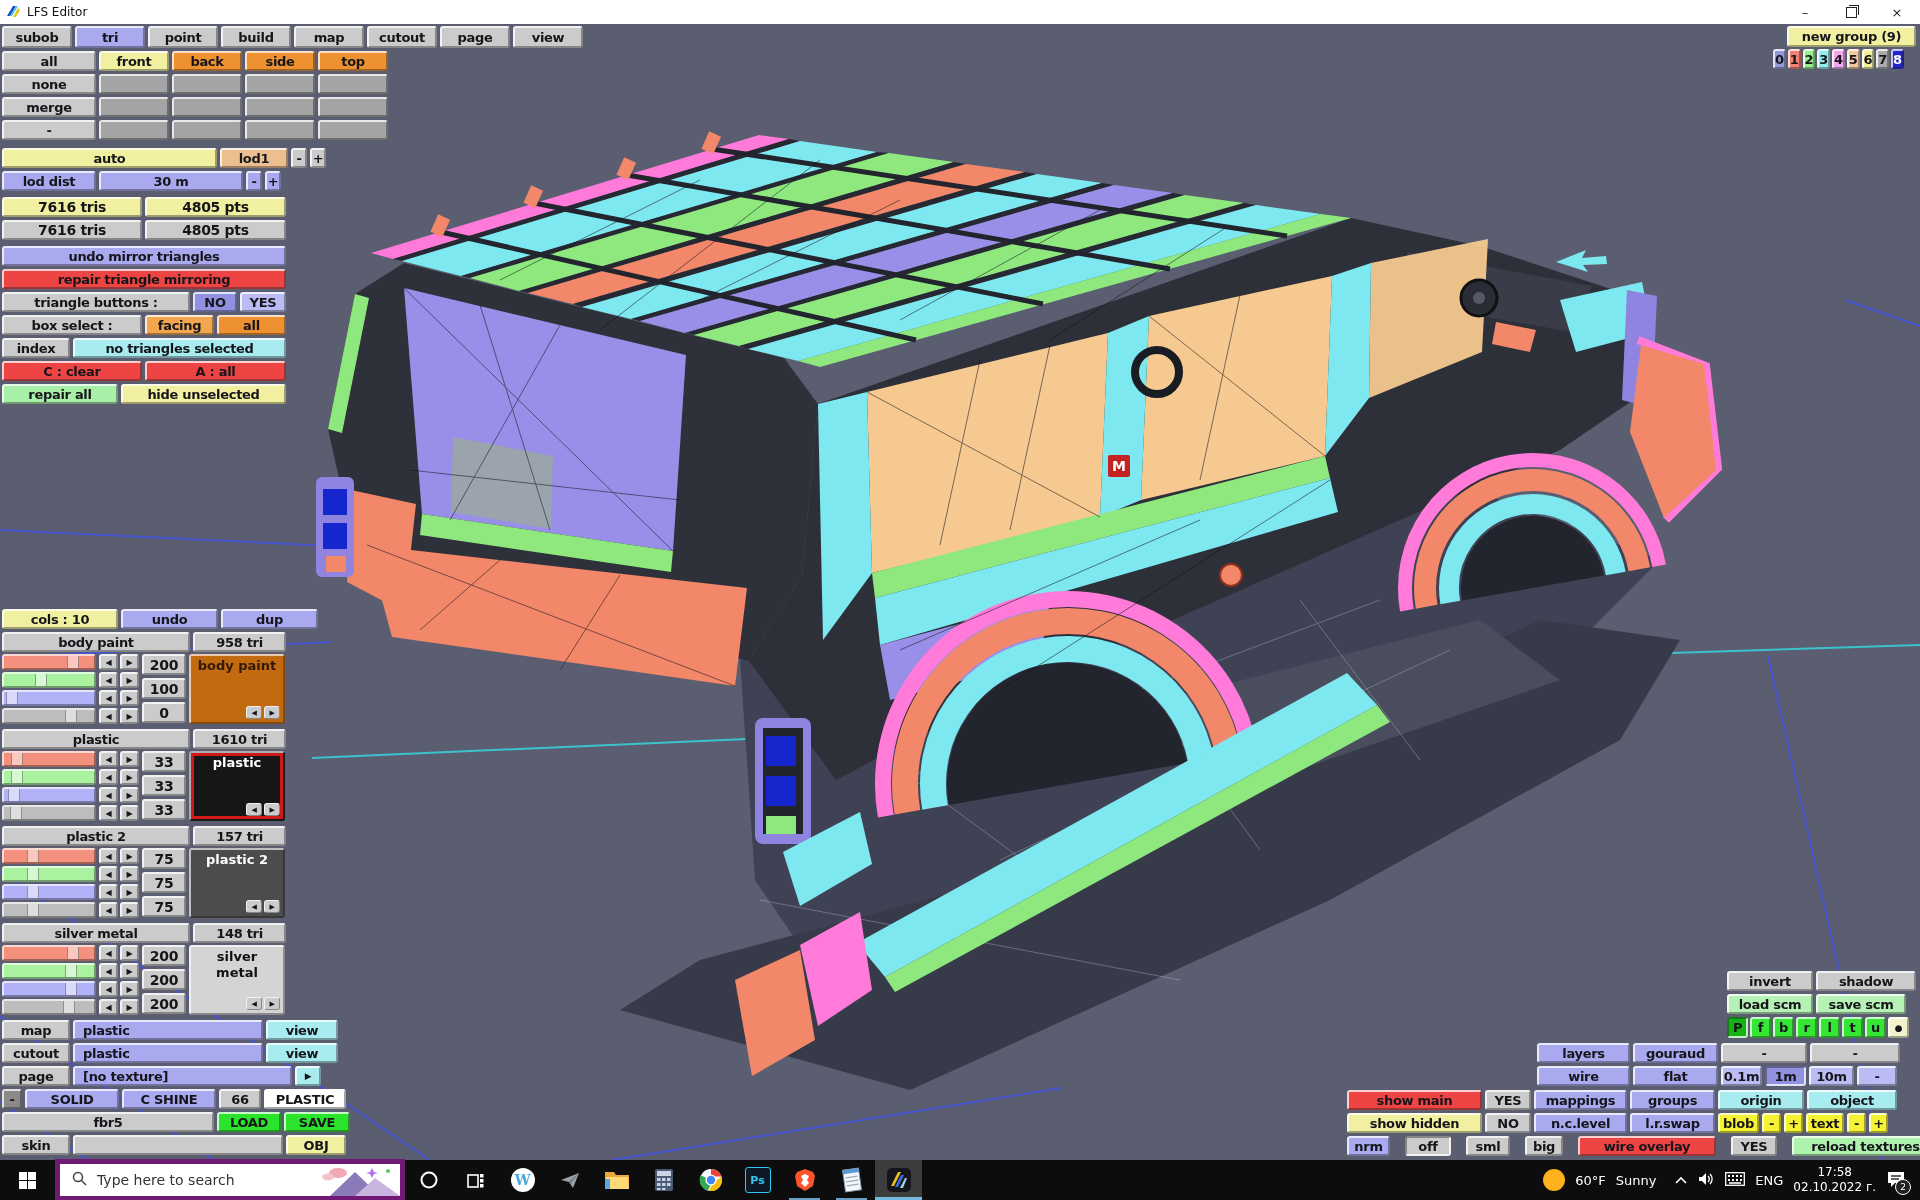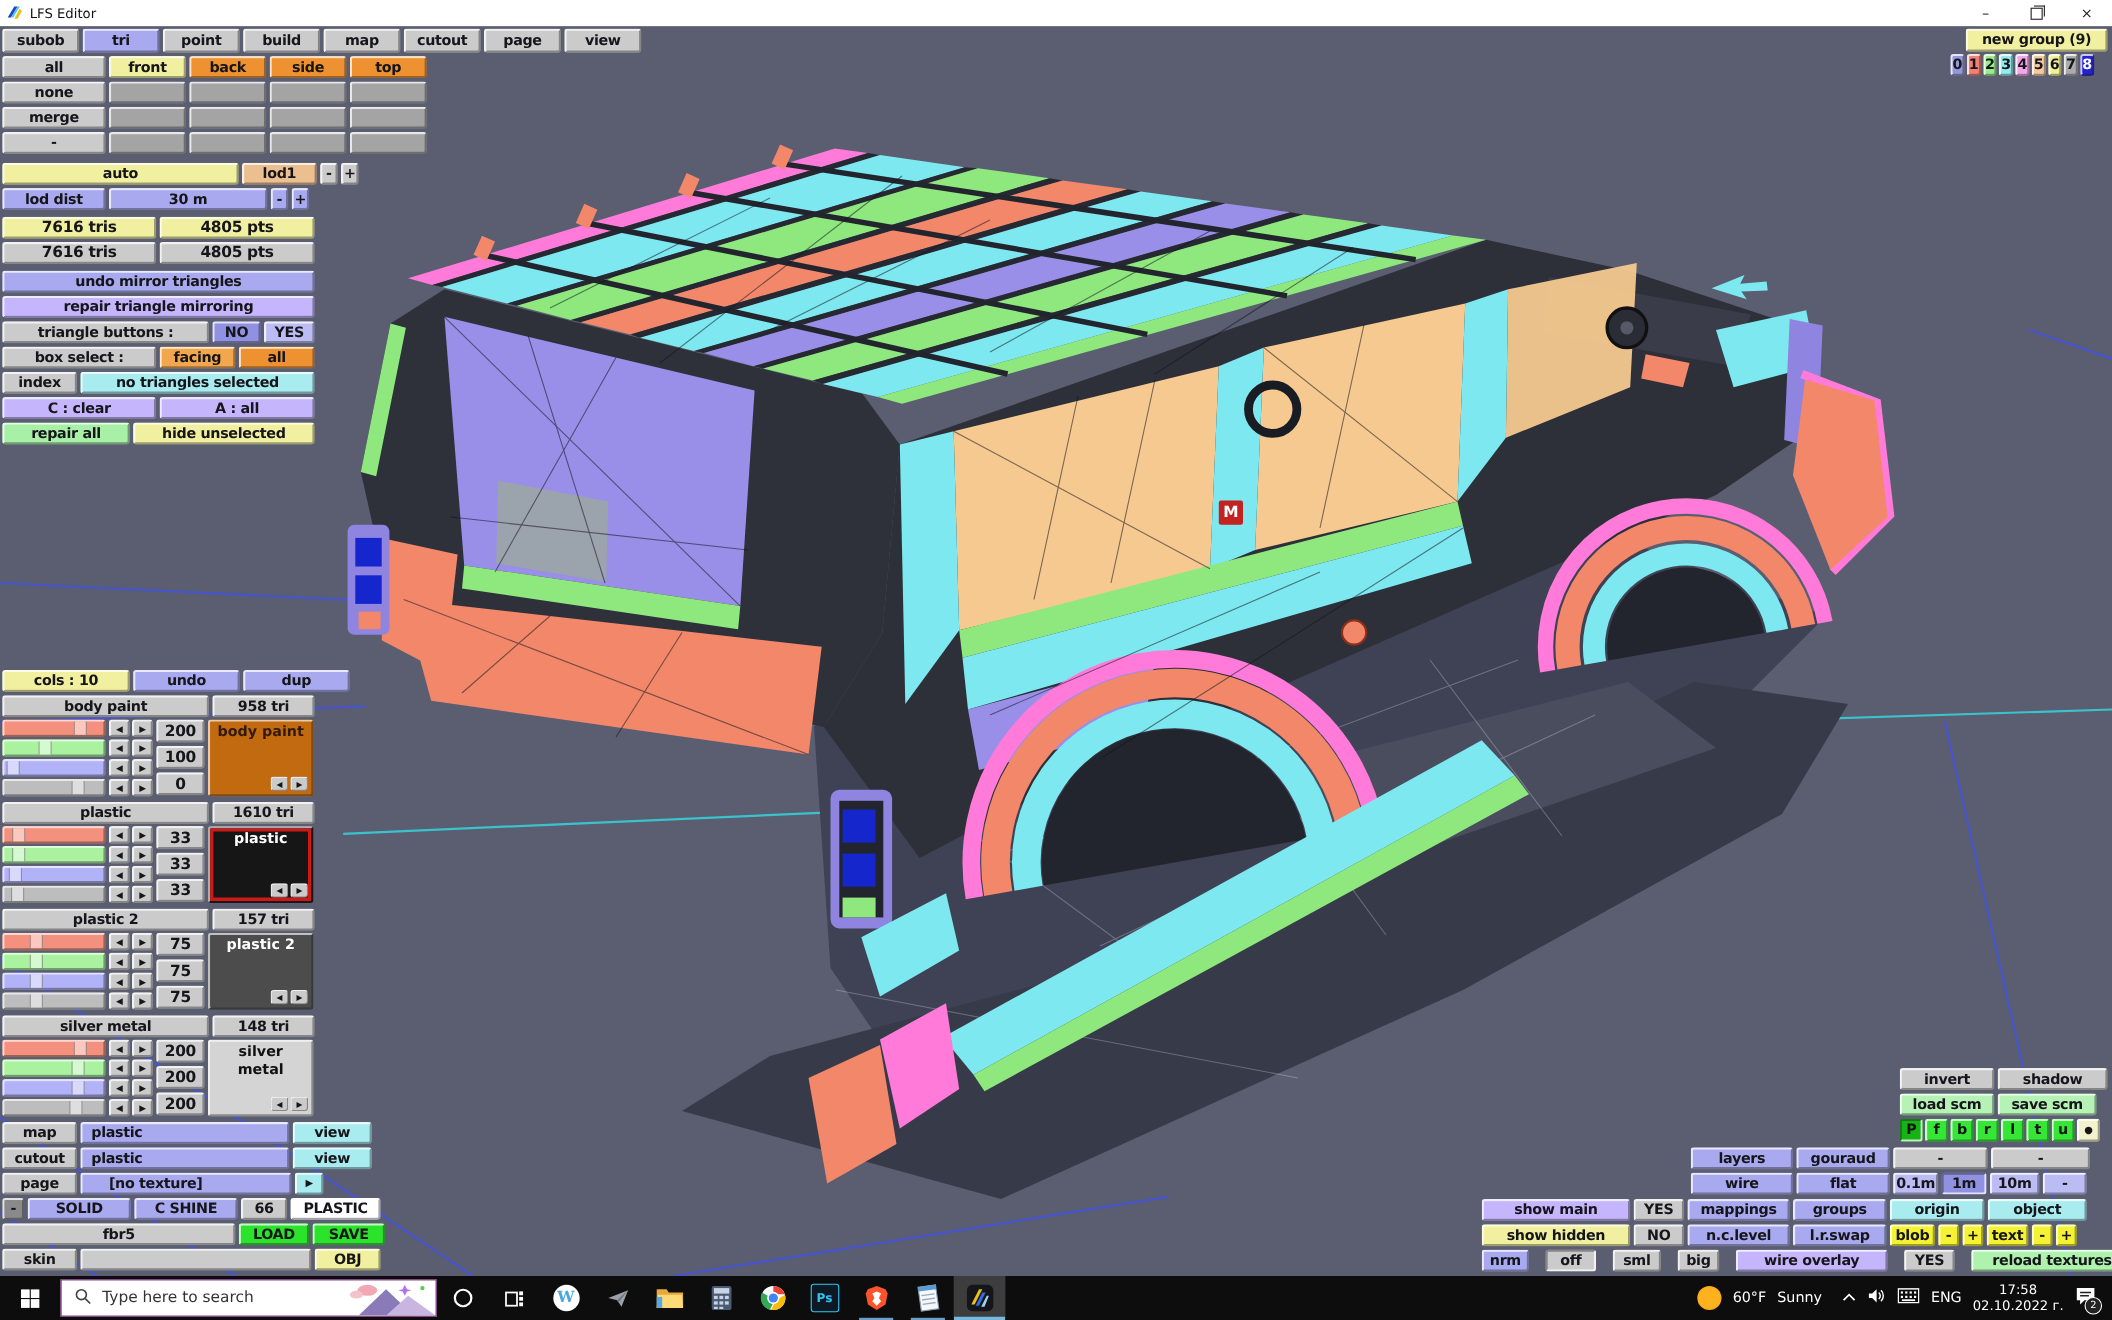--- a/index.html
+++ b/index.html
@@ -19,21 +19,21 @@
     color:#fff;font:bold 14px "DejaVu Sans",sans-serif;display:flex;align-items:center;justify-content:center;border-radius:2px}
   
   .b{box-sizing:border-box;display:flex;align-items:center;justify-content:center;
      font:bold 13px "DejaVu Sans",sans-serif;color:#15151a;letter-spacing:-0.3px;
      height:20px;border-radius:3px;border:2px solid;
      border-color:rgba(255,255,255,.75) rgba(30,30,30,.4) rgba(30,30,30,.4) rgba(255,255,255,.75);}
   .pressed{border-color:rgba(30,30,30,.4) rgba(255,255,255,.75) rgba(255,255,255,.75) rgba(30,30,30,.4)}
   .r{display:flex;gap:3px;margin-bottom:3px}
   .cg{background:#cbcbcb}.cdg{background:#a4a4a4}.cdg2{background:#8a8a8a}
   .cp{background:#a9a9ef}.cpd{background:#9191e2}.cpl{background:#bcbcf4}
-  .cy{background:#f1f0a0}.cpe{background:#c4b5fd}.co1{background:#f2a64e}.co2{background:#ee9130}
+  .cy{background:#f1f0a0}.cpe{background:#ef4444}.co1{background:#f2a64e}.co2{background:#ee9130}
   .cc{background:#a8ecf0}.cgr{background:#a8efa8}.cgb{background:#2ce32c}.ctn{background:#ecbf90}
   .cw{background:#ffffff}.cyb{background:#f4f232}.cgl{background:#b6f2b6}
   .cfg{background:#35e635}.cfp{background:#16b316}.cdot{background:#f2f2cc}.cgr2{background:#aef2ae}
   
   #p-topleft{position:absolute;left:2px;top:26px}
   #p-newgroup{position:absolute;right:3px;top:26px;width:144px}
   #p-materials{position:absolute;left:2px;top:609px}
   #p-bottomright{position:absolute;left:1347px;top:971px;width:565px;height:188px}
   #p-bottomright .ar{position:absolute;display:flex}
   
@@ -50,21 +50,21 @@
   .valcol{display:flex;flex-direction:column;gap:3px;width:44px}
   .valcol .b{height:21px;font-size:14px}
   .prev{position:relative;box-sizing:border-box;width:96px;height:70px;border-radius:3px;
     border:2px solid;border-color:rgba(255,255,255,.65) rgba(30,30,30,.4) rgba(30,30,30,.4) rgba(255,255,255,.65);
     font:bold 13px "DejaVu Sans",sans-serif;display:flex;justify-content:center;padding:2px 6px 0 6px;text-align:center;line-height:1.25}
   .prevnav{position:absolute;right:3px;bottom:3px;display:flex;gap:2px}
   .mini{width:16px;height:13px;font-size:7px;border-width:1px}
   
   .taskbar{position:absolute;left:0;bottom:0;width:1920px;height:40px;background:#0d0d0d;display:flex;align-items:center}
   .startbtn{width:55px;height:40px;display:flex;align-items:center;justify-content:center}
-  .searchbox{width:340px;height:32px;background:#ffffff;border:1px solid #701a75;display:flex;align-items:center;
+  .searchbox{width:340px;height:32px;background:#ffffff;border:5px solid #701a75;display:flex;align-items:center;
     font-size:14px;color:#333;position:relative;overflow:hidden}
   .searchbox .mag{margin:0 10px 0 12px}
   .ticon{width:47px;height:40px;display:flex;align-items:center;justify-content:center;position:relative}
   .active-app{background:#3d3d3d;box-shadow:inset 0 -3px 0 #76b9e0}
   .app-underline{position:absolute;bottom:0;left:8px;right:8px;height:2px;background:#6aa0c8}
   .tray{margin-left:auto;display:flex;align-items:center;color:#fff;font-size:13px;gap:10px;padding-right:6px}
   .sun{width:22px;height:22px;border-radius:50%;background:radial-gradient(circle,#ffb21e 60%,#f28c00)}
   .clock{text-align:center;font-size:12px;line-height:1.25}
   .badge{position:absolute;right:-5px;bottom:-4px;width:14px;height:14px;border-radius:50%;background:#222;
     border:1px solid #fff;color:#fff;font-size:9px;display:flex;align-items:center;justify-content:center}
@@ -570,21 +570,21 @@
     <div class="b cp" style="width:190px;justify-content:flex-start;padding-left:8px">plastic</div>
     <div class="b cc" style="width:72px">view</div>
   </div>
   <div class="r">
     <div class="b cg" style="width:68px">cutout</div>
     <div class="b cp" style="width:190px;justify-content:flex-start;padding-left:8px">plastic</div>
     <div class="b cc" style="width:72px">view</div>
   </div>
   <div class="r">
     <div class="b cg" style="width:68px">page</div>
-    <div class="b cp" style="width:192px;justify-content:flex-start;padding-left:24px">[no texture]</div>
+    <div class="b cp" style="width:219px;justify-content:flex-start;padding-left:8px">[no texture]</div>
     <div class="b cc" style="width:26px;font-size:9px">▶</div>
   </div>
   <div class="r">
     <div class="b cdg2" style="width:20px">-</div>
     <div class="b cp" style="width:94px">SOLID</div>
     <div class="b cp" style="width:94px">C SHINE</div>
     <div class="b cg" style="width:42px">66</div>
     <div class="b cw" style="width:82px">PLASTIC</div>
   </div>
   <div class="r">

